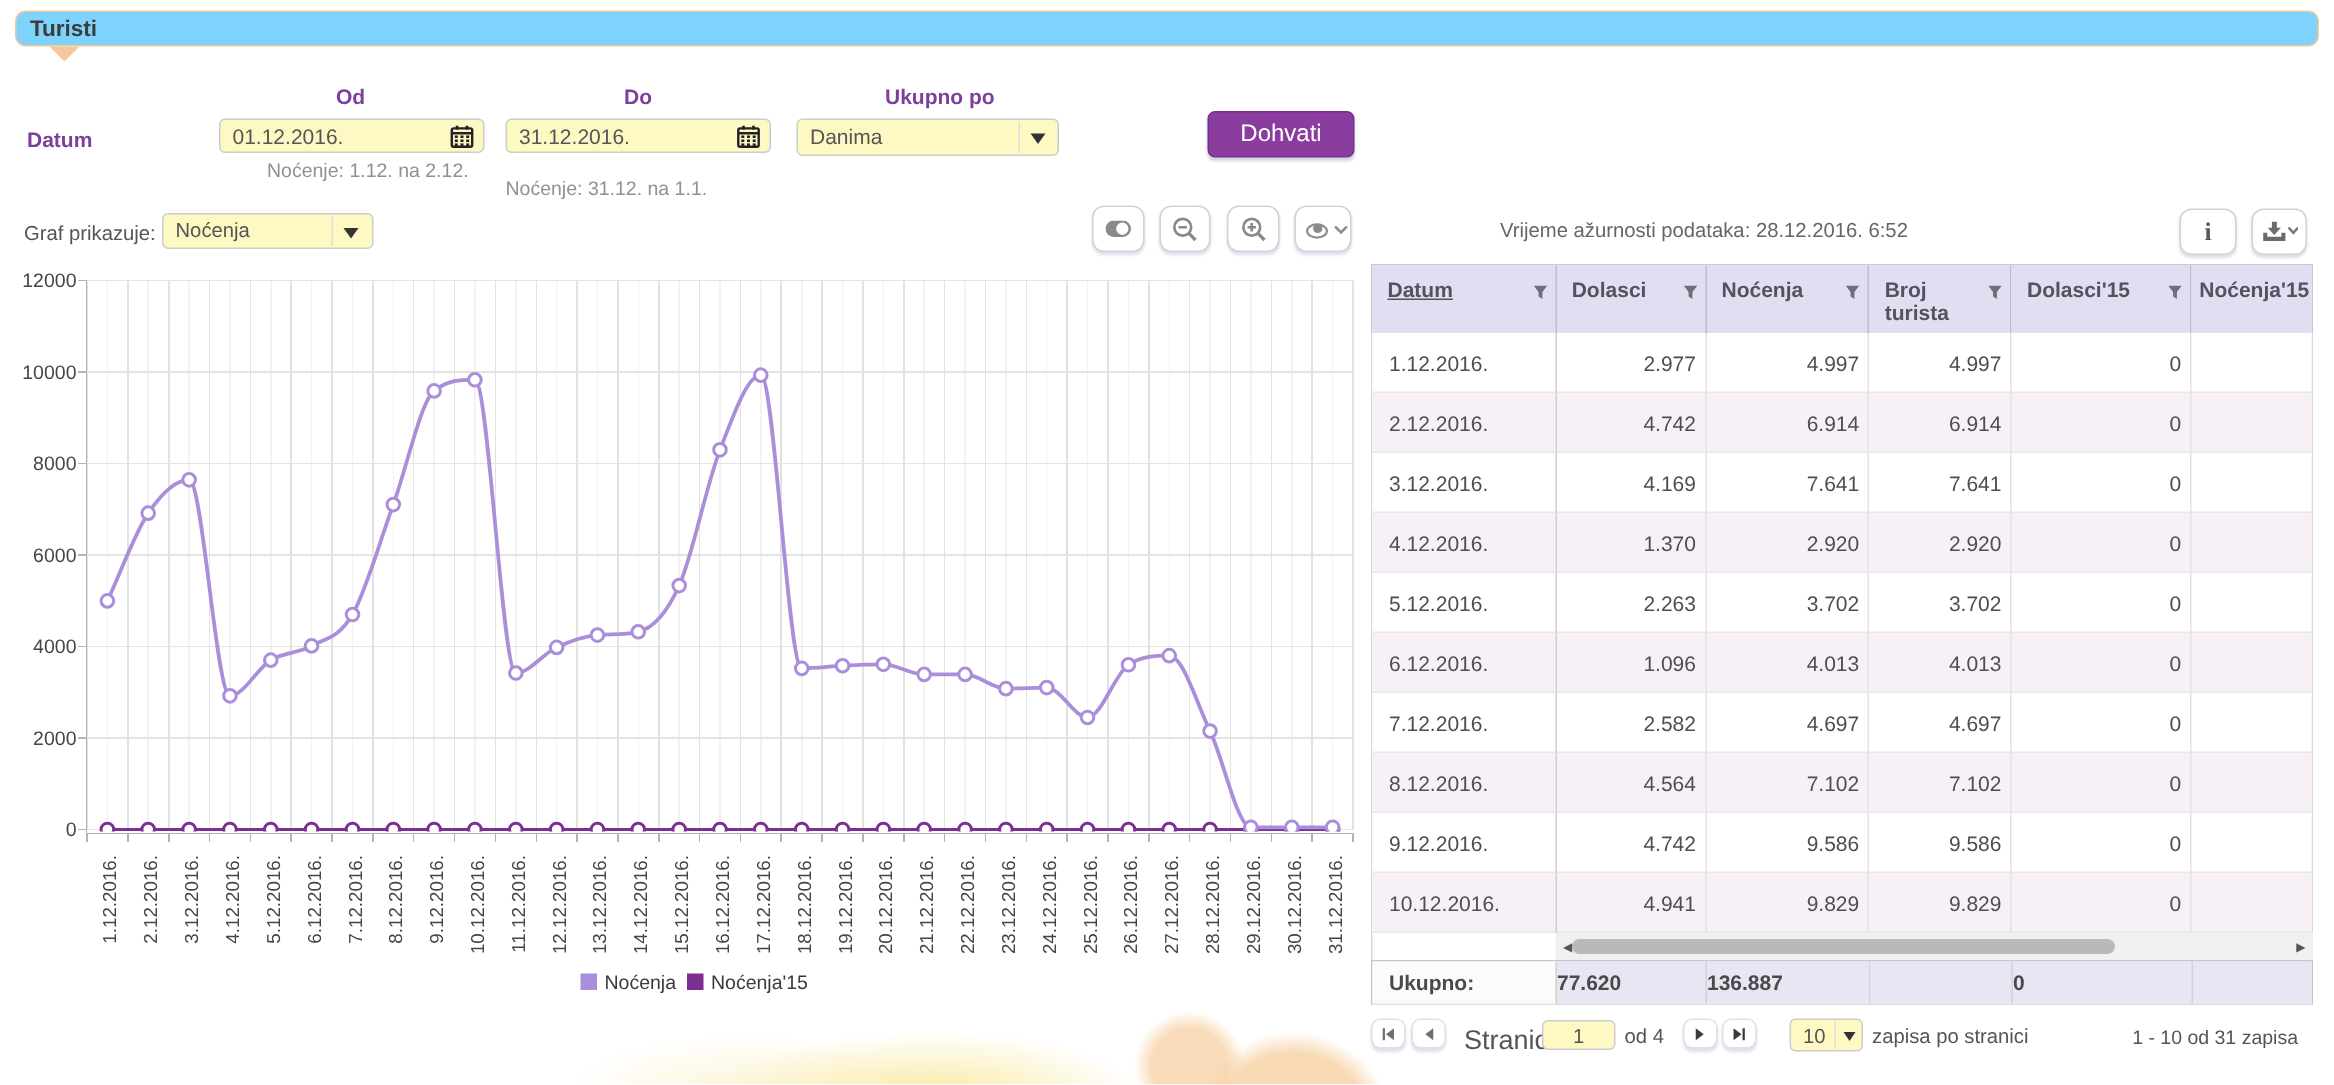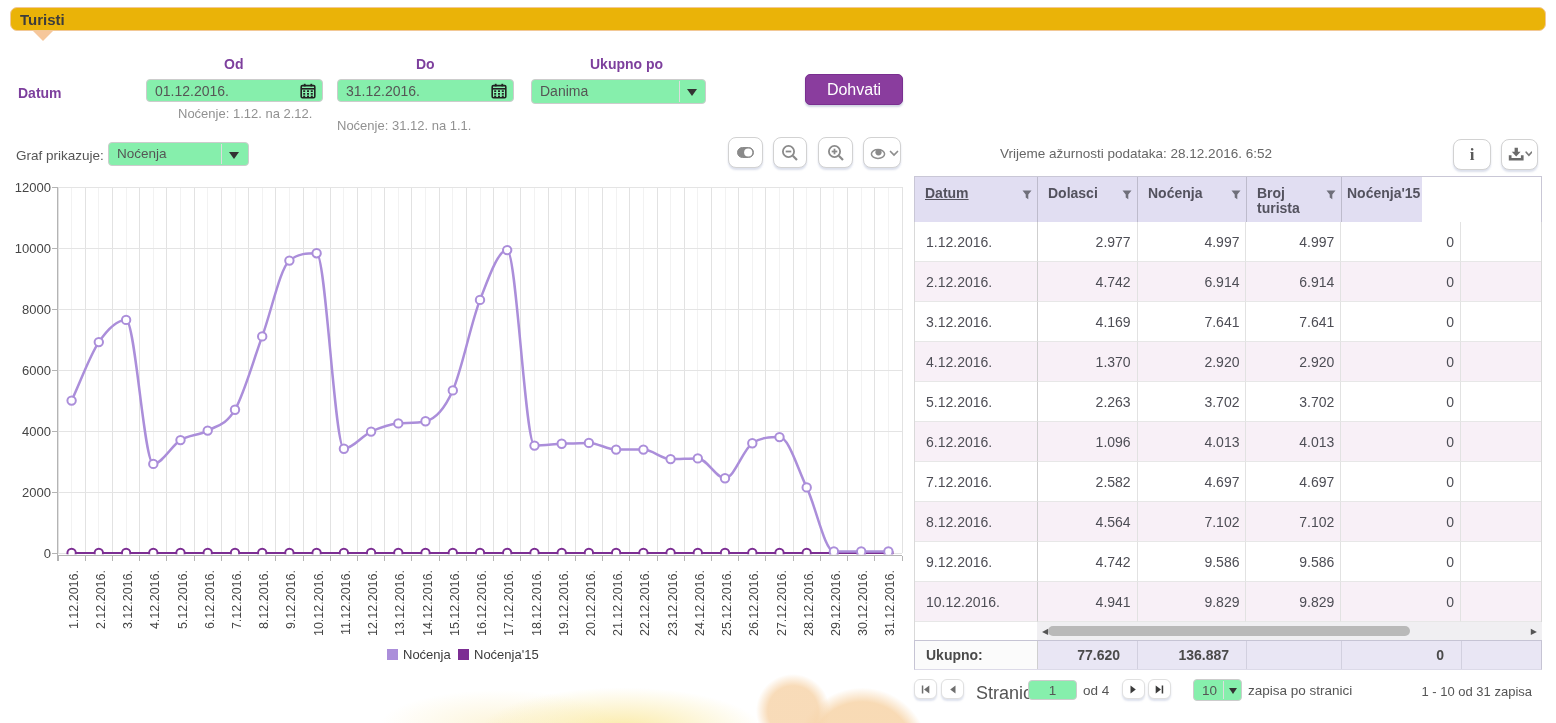--- a/index.html
+++ b/index.html
@@ -11,28 +11,28 @@
 
 #deco { left:350px; top:655px; width:620px; height:68px;
   background:
    radial-gradient(circle 37px at 443px 56px, rgba(247,213,172,0.85) 68%, rgba(247,213,172,0) 100%),
    radial-gradient(circle 68px at 512px 100px, rgba(247,212,168,0.85) 78%, rgba(247,212,168,0) 99%),
    radial-gradient(ellipse 165px 50px at 272px 75px, rgba(250,233,160,0.95), rgba(250,233,160,0) 85%),
    radial-gradient(ellipse 130px 38px at 150px 70px, rgba(252,242,208,0.8), rgba(252,242,208,0) 92%);
 }
 
 
-#tab { left:10px; top:7px; width:1536px; height:24px; background:#eab308;
+#tab { left:10px; top:7px; width:1536px; height:24px; background:#7dd3fc;
   border:1px solid #f2c896; border-radius:7px; }
 #tab span { position:absolute; left:9px; top:2.5px; font-size:15px; font-weight:bold; color:#3c3c3c; }
 #tabtri { left:33px; top:31px; width:0; height:0; border-left:10px solid transparent;
   border-right:10px solid transparent; border-top:10px solid #f6c79b; }
 
 .plabel { color:#7d3f9d; font-weight:bold; font-size:14px; }
-.input { background:#86efac; border:1px solid #ccc; border-radius:4px; }
+.input { background:#fef9c3; border:1px solid #ccc; border-radius:4px; }
 .itext { position:absolute; left:8px; top:3px; font-size:14px; color:#555; }
 .helper { font-size:13px; color:#919191; }
 .sel-sep { position:absolute; top:1px; bottom:1px; width:1px; background:#ddd; }
 .arrow-down { position:absolute; width:0; height:0; border-left:5px solid transparent;
   border-right:5px solid transparent; border-top:7px solid #333; }
 
 #btn-dohvati { left:805px; top:74px; width:98px; height:31px; background:#8a3d9e;
   border-radius:5px; border:1px solid #7a2f90; box-shadow:0 2px 2px rgba(150,160,190,0.45);
   color:#fff; font-size:16px; text-align:center; line-height:29px; }
 
@@ -56,21 +56,21 @@
 .td:last-child { border-right:none; }
 
 #gscroll { display:flex; height:18px; }
 #gs-left { width:123px; background:#ffffff; border-left:1px solid #d9d9d9; }
 #gs-track { position:relative; width:505px; background:#f0eff2; }
 #gs-thumb { position:absolute; left:11px; top:4px; width:362px; height:10px; background:#b9b9b9; border-radius:5px; }
 .gs-ar { position:absolute; top:4.5px; font-size:8px; color:#555; }
 
 #gfoot { display:flex; border:1px solid #c6c4d4; border-bottom:1px solid #dcdae8; }
 .fc { height:28px; background:#e9e6f4; border-right:1px solid #d2d0df; font-size:14px; font-weight:bold;
-  color:#4a4a4a; text-align:right; padding:6px 17px 0 0; }
+  color:#4a4a4a; text-align:left; padding:6px 17px 0 0; }
 .fc.dl { background:#fbfbfb; text-align:left; padding:6px 0 0 11px; border-right-color:#cfcfcf; }
 .fc:last-child { border-right:none; }
 
 
 .pbtn { position:absolute; width:23px; height:20px; background:#fff; border:1px solid #e0e0e0;
   border-radius:6px; box-shadow:0 2px 2px rgba(170,180,210,0.4); display:flex; align-items:center; justify-content:center; }
 .ptext { position:absolute; font-size:13.5px; color:#555; }
 </style>
 </head>
 <body>
@@ -429,20 +429,23 @@
           </svg></div>
         <div class="hc" style="width:100px">Dolasci<svg class="fun" width="10" height="10" viewBox="0 0 10 10">
             <path d="M0.5 0.5 H9.5 L6.3 4.6 V9.3 L3.7 7.6 V4.6 Z" fill="#6f6f7a"></path>
           </svg></div>
         <div class="hc" style="width:109px">Noćenja<svg class="fun" width="10" height="10" viewBox="0 0 10 10">
             <path d="M0.5 0.5 H9.5 L6.3 4.6 V9.3 L3.7 7.6 V4.6 Z" fill="#6f6f7a"></path>
           </svg></div>
         <div class="hc" style="width:95px">Broj<br>turista<svg class="fun" width="10" height="10" viewBox="0 0 10 10">
             <path d="M0.5 0.5 H9.5 L6.3 4.6 V9.3 L3.7 7.6 V4.6 Z" fill="#6f6f7a"></path>
           </svg></div>
+        <div class="hc" style="width:120px">Dolasci'15<svg class="fun" width="10" height="10" viewBox="0 0 10 10">
+            <path d="M0.5 0.5 H9.5 L6.3 4.6 V9.3 L3.7 7.6 V4.6 Z" fill="#6f6f7a"></path>
+          </svg></div>
         <div class="hc" style="width:80px;padding-left:5px">Noćenja'15</div>
       </div>
   <div id="gbody">
         <div class="tr">
           <div class="td dl" style="width:123px">1.12.2016.</div>
           <div class="td" style="width:100px">2.977</div>
           <div class="td" style="width:109px">4.997</div>
           <div class="td" style="width:95px">4.997</div>
           <div class="td" style="width:120px">0</div>
           <div class="td" style="width:80px"></div>

